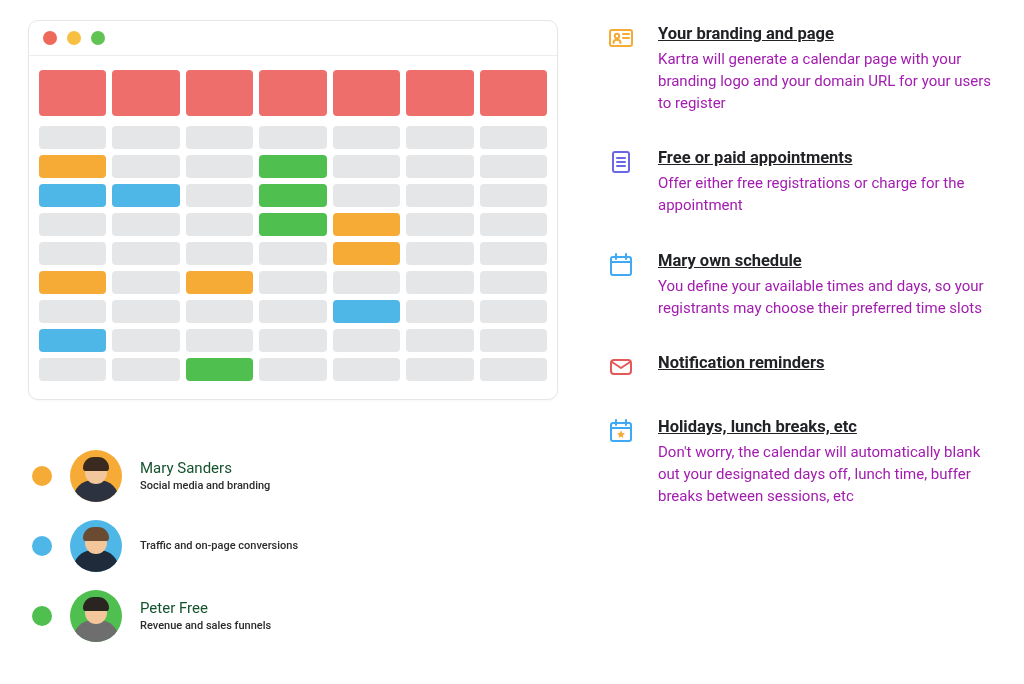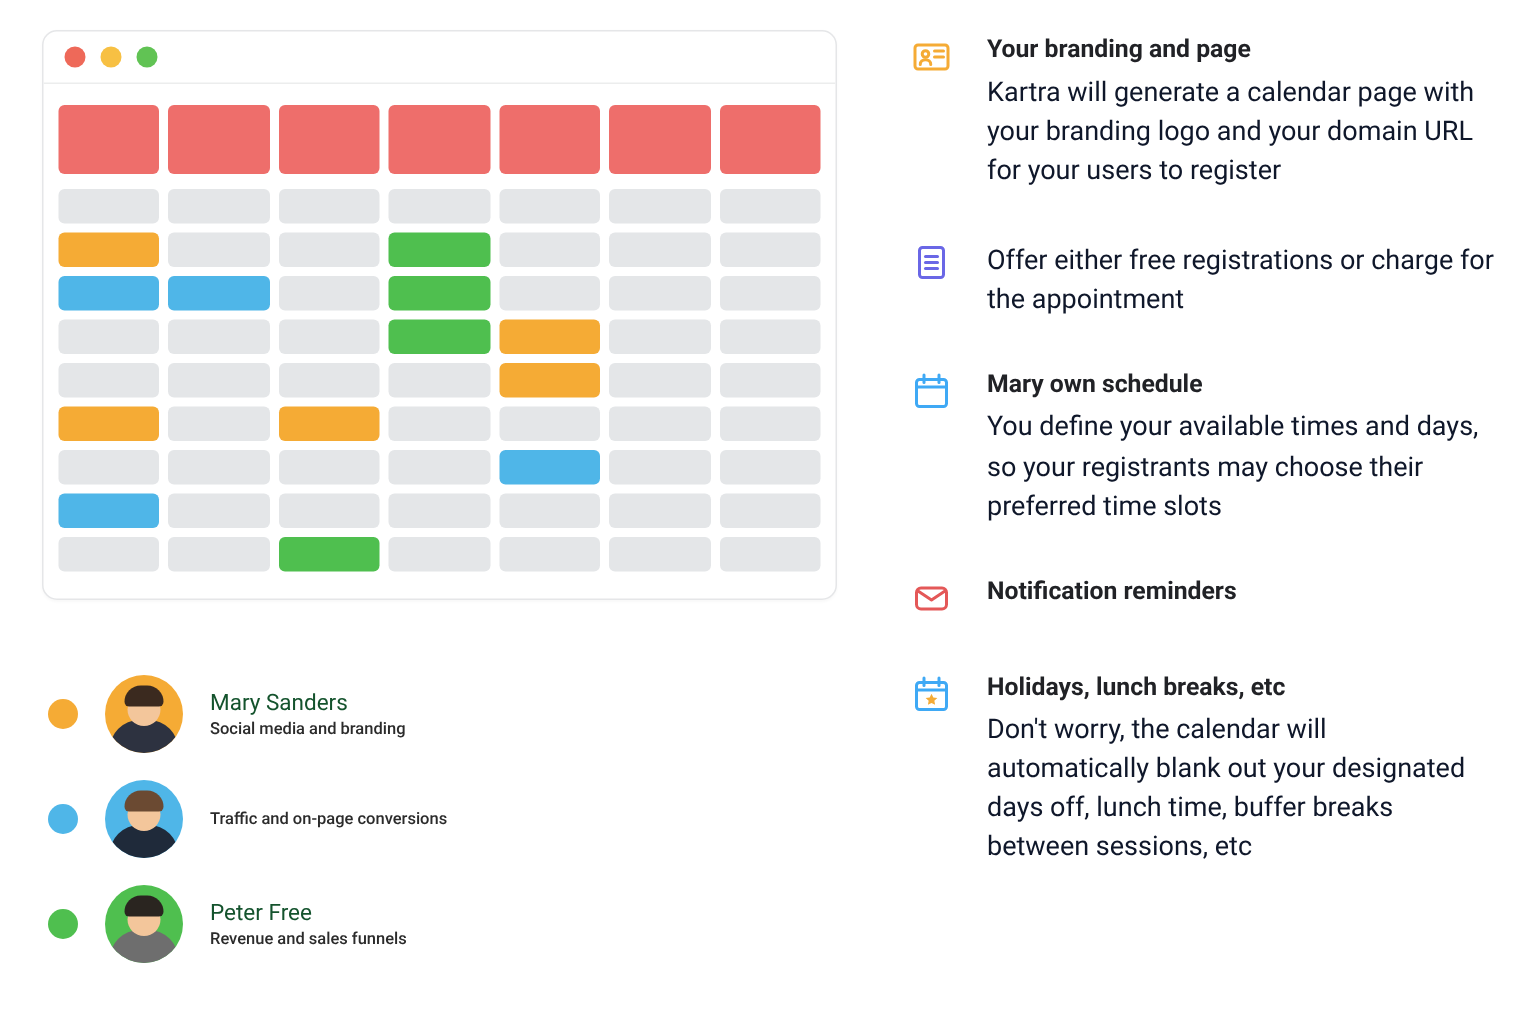--- a/index.html
+++ b/index.html
@@ -130,24 +130,25 @@
     display: flex;
     align-items: flex-start;
     justify-content: center;
   }
   .feature-icon svg { width: 28px; height: 28px; }
   .feature-title {
     font-size: 16.5px;
     font-weight: 700;
     color: #212226;
     margin-bottom: 6px;
+    text-decoration: underline;
   }
   .feature-desc {
-    font-size: 18px;
-    color: #0f172a;
+    font-size: 15px;
+    color: #a21caf;
     line-height: 1.45;
   }
 
   
   .av-head {
     position: absolute;
     left: 50%; top: 24%;
     transform: translateX(-50%);
     width: 22px; height: 22px;
     border-radius: 50%;
@@ -329,20 +330,21 @@
       <div class="feature">
         <div class="feature-icon">
           <svg viewBox="0 0 28 28">
             <rect x="6" y="4" width="16" height="20" rx="2" stroke="#6a67e6" stroke-width="2" fill="none" stroke-linecap="round" stroke-linejoin="round"></rect>
             <line x1="10" y1="10" x2="18" y2="10" stroke="#6a67e6" stroke-width="2" fill="none" stroke-linecap="round" stroke-linejoin="round"></line>
             <line x1="10" y1="14" x2="18" y2="14" stroke="#6a67e6" stroke-width="2" fill="none" stroke-linecap="round" stroke-linejoin="round"></line>
             <line x1="10" y1="18" x2="18" y2="18" stroke="#6a67e6" stroke-width="2" fill="none" stroke-linecap="round" stroke-linejoin="round"></line>
           </svg>
         </div>
         <div>
+          <div class="feature-title">Free or paid appointments</div>
           <div class="feature-desc">Offer either free registrations or charge for the appointment</div>
         </div>
       </div>
       <div class="feature">
         <div class="feature-icon">
           <svg viewBox="0 0 28 28">
             <rect x="4" y="6" width="20" height="18" rx="2" stroke="#3fa9f5" stroke-width="2" fill="none" stroke-linecap="round" stroke-linejoin="round"></rect>
             <line x1="4" y1="11" x2="24" y2="11" stroke="#3fa9f5" stroke-width="2" fill="none" stroke-linecap="round" stroke-linejoin="round"></line>
             <line x1="9" y1="3" x2="9" y2="8" stroke="#3fa9f5" stroke-width="2" fill="none" stroke-linecap="round" stroke-linejoin="round"></line>
             <line x1="19" y1="3" x2="19" y2="8" stroke="#3fa9f5" stroke-width="2" fill="none" stroke-linecap="round" stroke-linejoin="round"></line>

